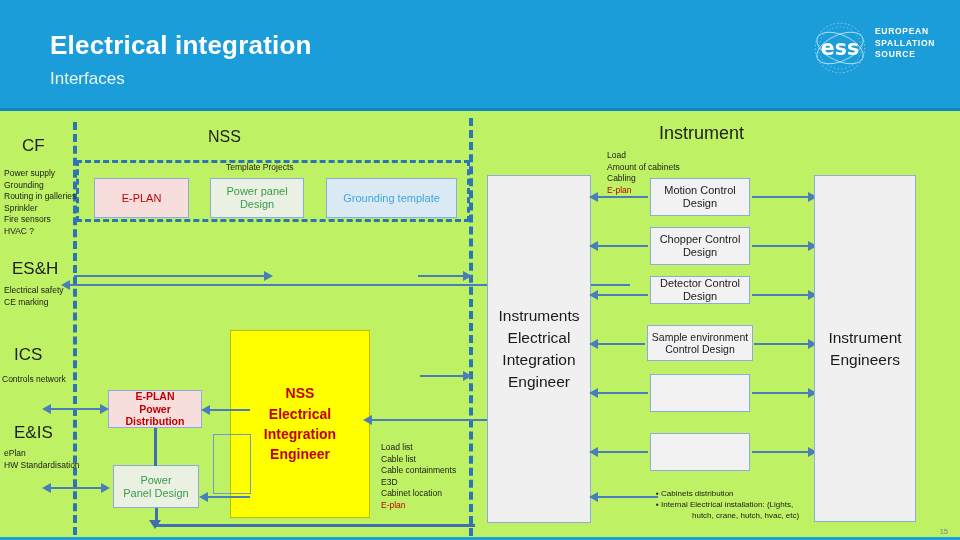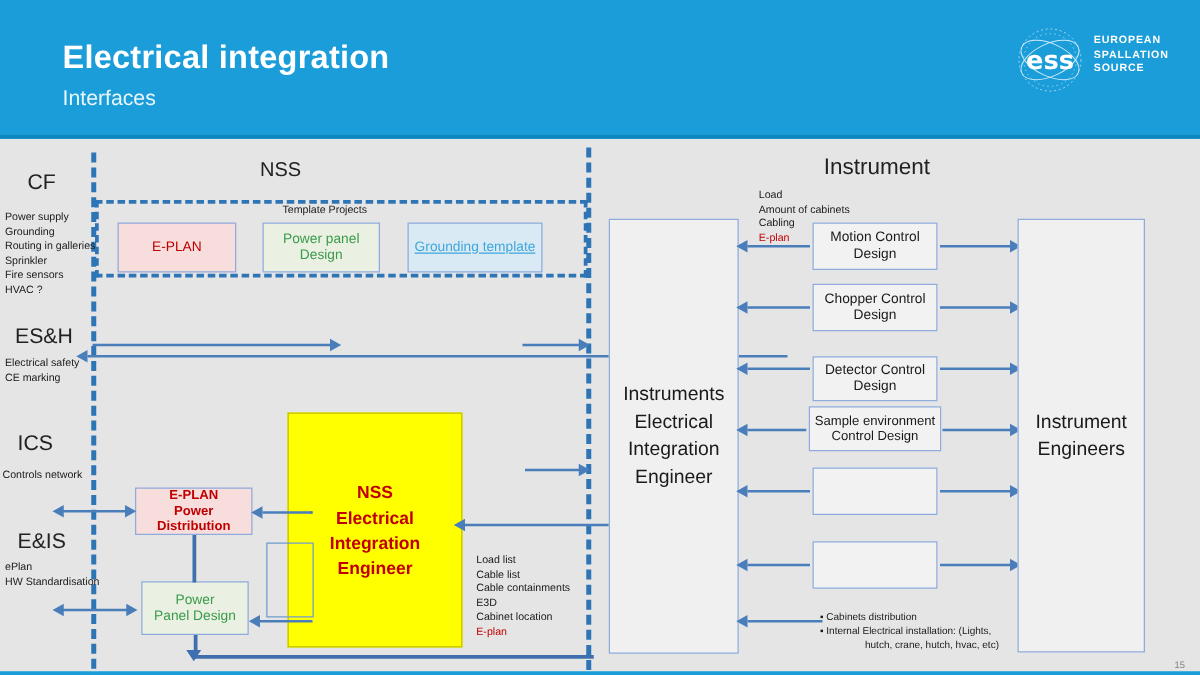--- a/index.html
+++ b/index.html
@@ -2,21 +2,21 @@
 <html><head>
 <meta charset="utf-8">
 <style>
   html,body{margin:0;padding:0;}
   body{
     width:960px;height:540px;overflow:hidden;
     font-family:"Liberation Sans", sans-serif;
     background:#ffffff;
     position:relative;
   }
-  #slide{position:absolute;left:0;top:0;width:960px;height:540px;background:#e5e5e5;}
+  #slide{position:absolute;left:0;top:0;width:960px;height:540px;background:#bef264;}
 
   
   .header{position:absolute;left:0;top:0;width:960px;height:111px;background:#1b9dd9;}
   .header-title{position:absolute;left:50px;top:30px;font-size:26px;font-weight:bold;color:#ffffff;letter-spacing:.2px;}
   .header-sub{position:absolute;left:50px;top:69px;font-size:17px;color:#e8f6fd;}
   .header-rule{position:absolute;left:0;top:108px;width:960px;height:3px;background:#0d88bf;}
 
   .logo-box{position:absolute;left:797px;top:12px;width:163px;height:73px;background:#1b9dd9;}
   .logo-mark{position:absolute;left:16px;top:9px;width:54px;height:54px;}
   .logo-text{position:absolute;left:78px;top:14px;color:#ffffff;font-size:8.5px;line-height:11.5px;letter-spacing:.7px;font-weight:bold;}
@@ -108,21 +108,21 @@
   <div class="grouplabel" style="left:208px;top:128px;font-size:16px;">NSS</div>
 
   <div class="grouplabel" style="left:659px;top:123px;font-size:18px;">Instrument</div>
 
   <div class="dashbox" style="left:76px;top:160px;width:394px;height:62px;"></div>
   <div class="caption" style="left:226px;top:162px;">Template Projects</div>
 
   <div class="box b-eplan" style="left:94px;top:178px;width:95px;height:40px;white-space:pre-line;">E-PLAN</div>
   <div class="box b-green" style="left:210px;top:178px;width:94px;height:40px;white-space:pre-line;">Power panel
 Design</div>
-  <div class="box b-blue" style="left:326px;top:178px;width:108px;height:40px;white-space:pre-line;text-decoration:underline;">Grounding template</div>
+  <div class="box b-blue" style="left:326px;top:178px;width:131px;height:40px;white-space:pre-line;">Grounding template</div>
 
 
   <div class="hline" style="left:74px;top:275px;width:190px;"></div>
   <div class="arrow ar-r" style="left:264px;top:271px;"></div>
 
   <div class="hline" style="left:418px;top:275px;width:46px;"></div>
   <div class="arrow ar-r" style="left:463px;top:271px;"></div>
 
   <div class="hline" style="left:70px;top:284px;width:560px;"></div>
   <div class="arrow ar-l" style="left:61px;top:280px;"></div>
@@ -180,21 +180,21 @@
 
   <div class="box b-grey" style="left:487px;top:175px;width:104px;height:348px;white-space:pre-line;">Instruments
 Electrical
 Integration
 Engineer</div>
 
   <div class="box b-white" style="left:650px;top:178px;width:100px;height:38px;white-space:pre-line;">Motion Control
 Design</div>
   <div class="box b-white" style="left:650px;top:227px;width:100px;height:38px;white-space:pre-line;">Chopper Control
 Design</div>
-  <div class="box b-white" style="left:650px;top:285px;width:100px;height:36px;white-space:pre-line;">Detector Control
+  <div class="box b-white" style="left:650px;top:276px;width:100px;height:28px;white-space:pre-line;">Detector Control
 Design</div>
   <div class="box b-white" style="left:647px;top:325px;width:106px;height:36px;white-space:pre-line;font-size:10.5px;">Sample environment
 Control Design</div>
   <div class="box b-white" style="left:650px;top:374px;width:100px;height:38px;white-space:pre-line;"></div>
   <div class="box b-white" style="left:650px;top:433px;width:100px;height:38px;white-space:pre-line;"></div>
 
   <div class="hline" style="left:598px;top:196px;width:50px;"></div>
   <div class="arrow ar-l" style="left:589px;top:192px;"></div>
   <div class="hline" style="left:598px;top:245px;width:50px;"></div>
   <div class="arrow ar-l" style="left:589px;top:241px;"></div>

